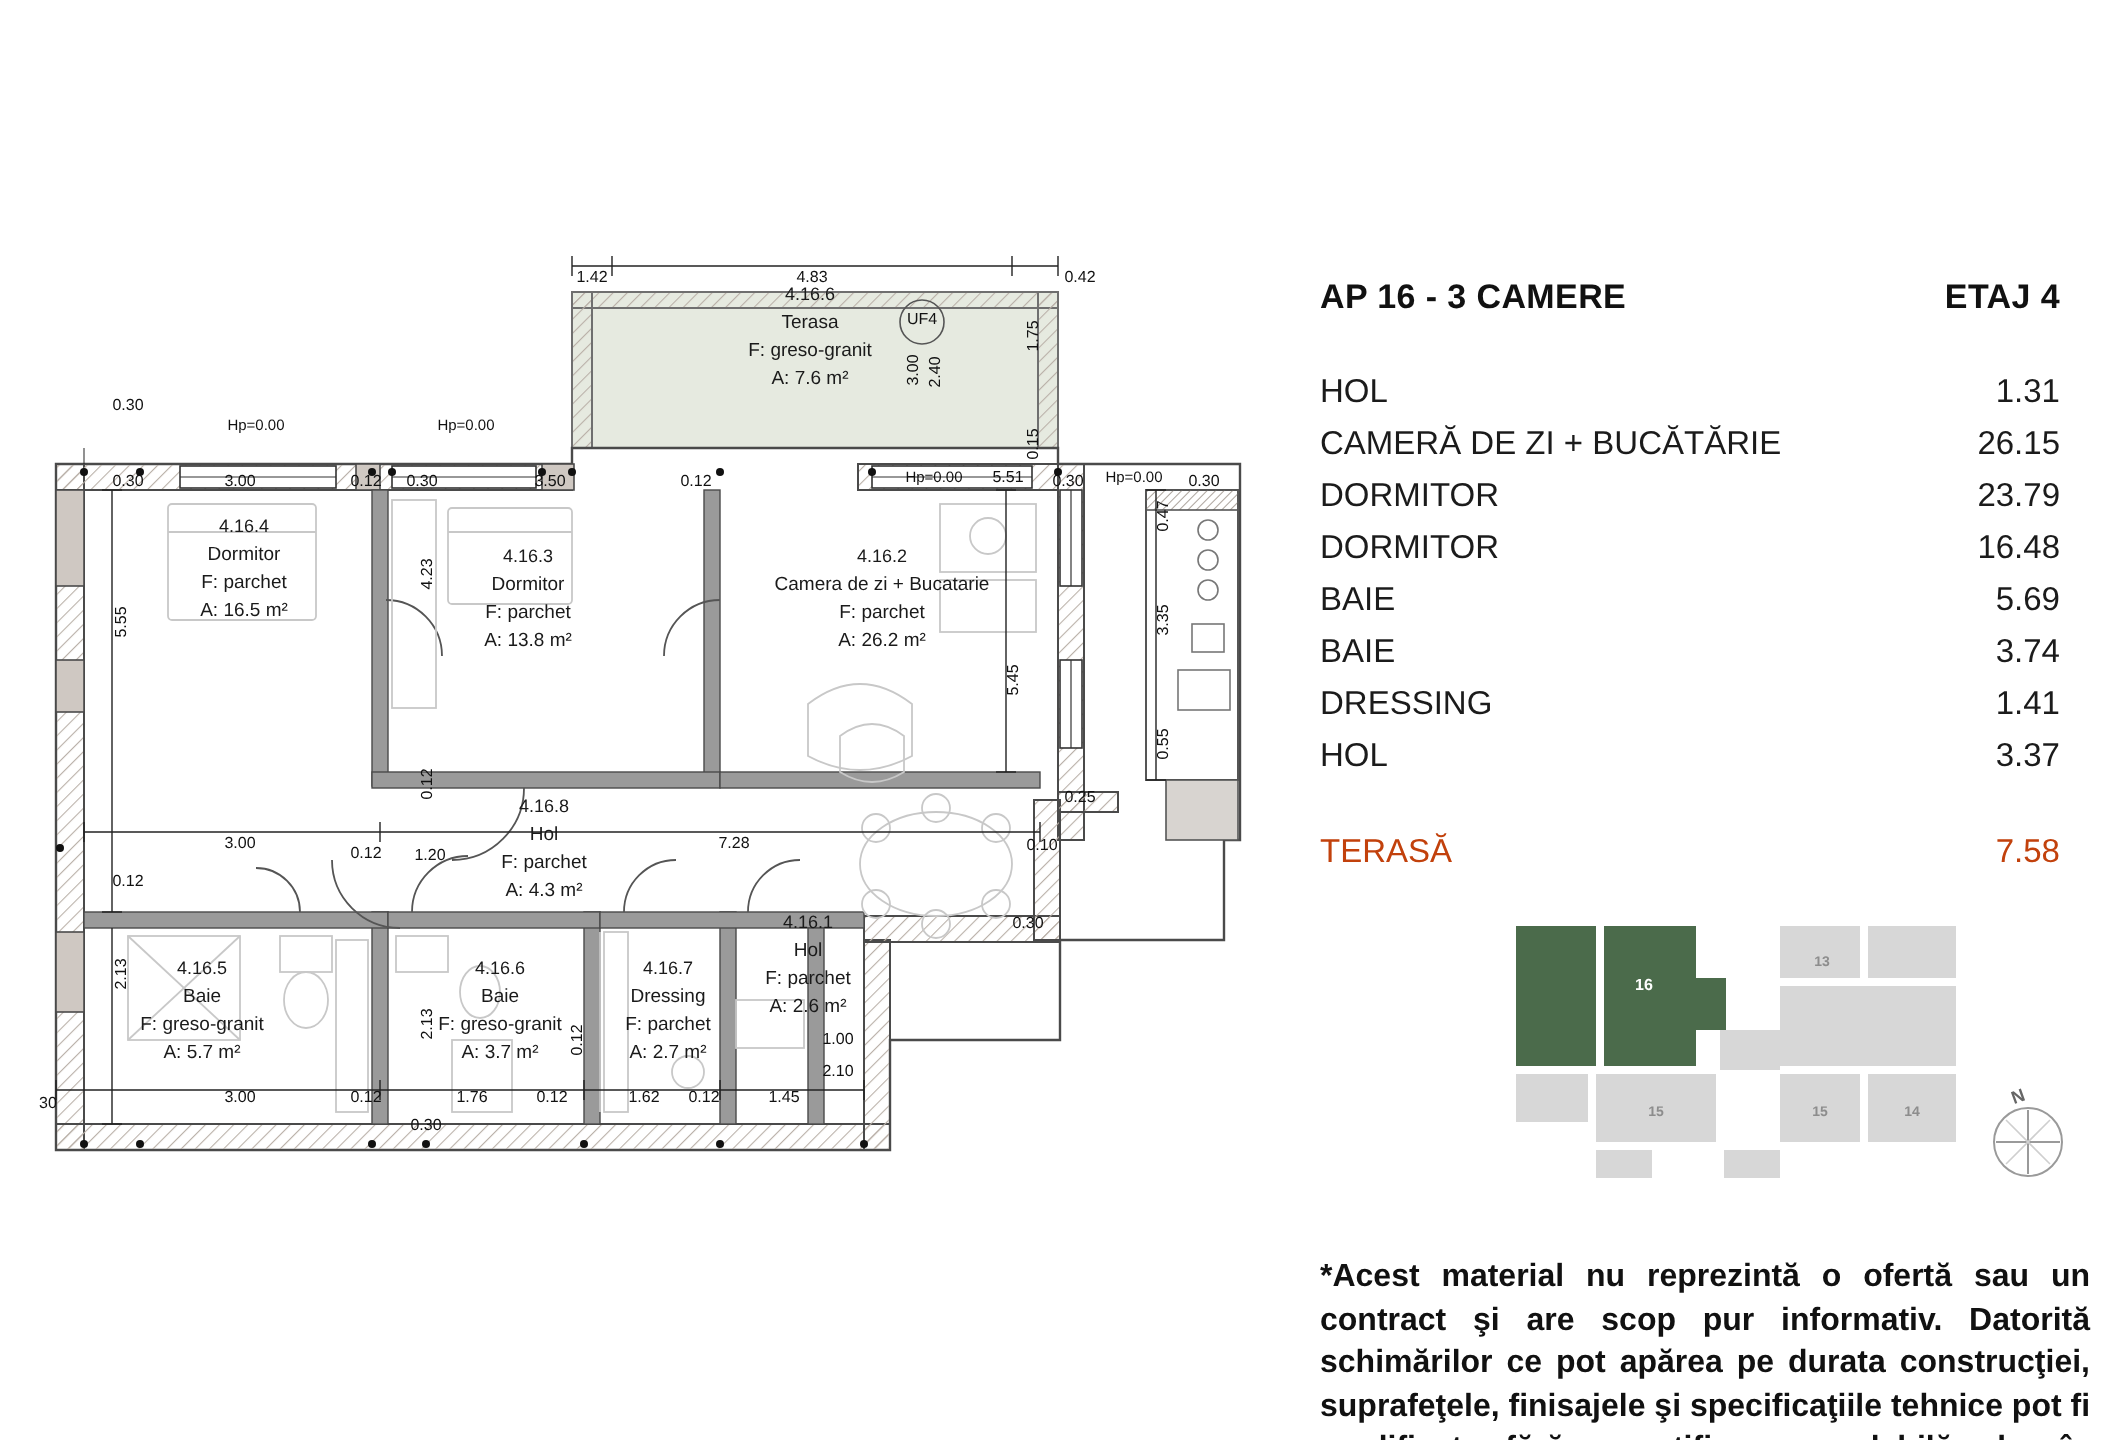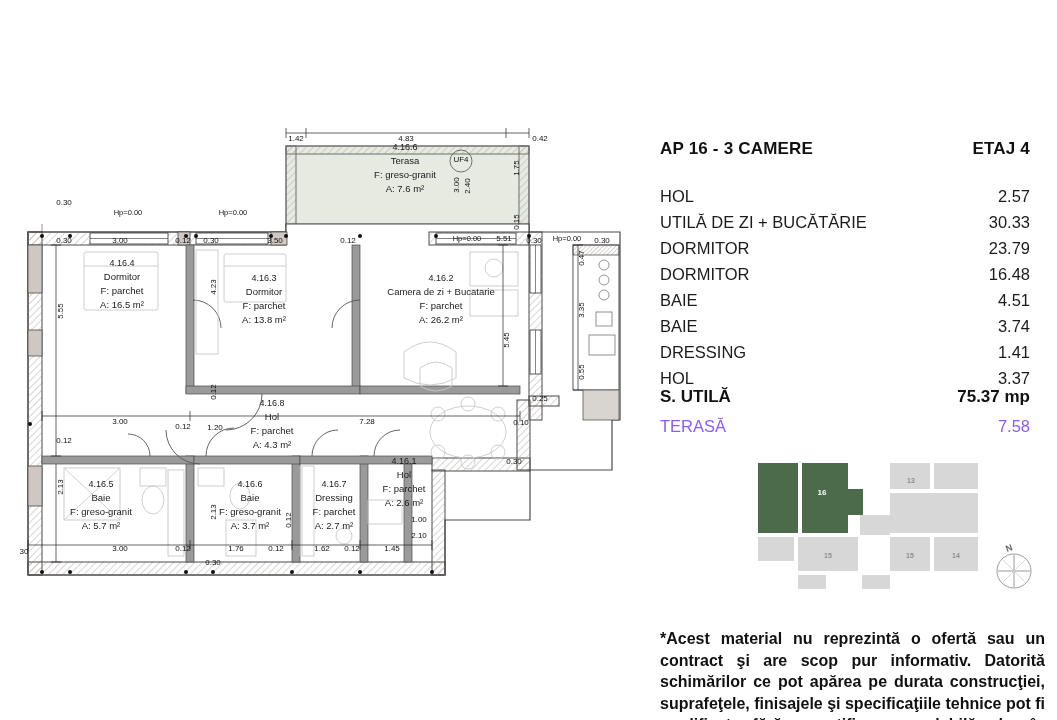--- a/index.html
+++ b/index.html
@@ -99,21 +99,21 @@
     color: #111;
   }
   #terrace-row {
     position: absolute;
     left: 10px; top: 417px;
     width: 370px;
     display: flex;
     justify-content: space-between;
     align-items: baseline;
     font-size: 16.5px;
-    color: #8b5cf6;
+    color: #c2410c;
   }
 
   
   #keyplan {
     position: absolute;
     left: 88px; top: 455px;
     width: 300px; height: 150px; font-weight: bold;
   }
 
   
@@ -441,57 +441,53 @@
 
   <div id="panel-header">
     <span>AP 16 - 3 CAMERE</span>
     <span>ETAJ 4</span>
   </div>
 
   <table id="rooms-table">
     <tbody id="rooms-tbody">
         <tr>
           <td>HOL</td>
-          <td class="val">2.57</td>
-        </tr>
-        <tr>
-          <td>UTILĂ DE ZI + BUCĂTĂRIE</td>
-          <td class="val">30.33</td>
+          <td class="val">1.31</td>
+        </tr>
+        <tr>
+          <td>CAMERĂ DE ZI + BUCĂTĂRIE</td>
+          <td class="val">26.15</td>
         </tr>
         <tr>
           <td>DORMITOR</td>
           <td class="val">23.79</td>
         </tr>
         <tr>
           <td>DORMITOR</td>
           <td class="val">16.48</td>
         </tr>
         <tr>
           <td>BAIE</td>
-          <td class="val">4.51</td>
+          <td class="val">5.69</td>
         </tr>
         <tr>
           <td>BAIE</td>
           <td class="val">3.74</td>
         </tr>
         <tr>
           <td>DRESSING</td>
           <td class="val">1.41</td>
         </tr>
         <tr>
           <td>HOL</td>
           <td class="val">3.37</td>
         </tr>
       </tbody>
   </table>
 
-  <div id="total-row">
-    <span>S. UTILĂ</span>
-    <span>75.37 mp</span>
-  </div>
 
   <div id="terrace-row">
     <span>TERASĂ</span>
     <span>7.58</span>
   </div>
 
   <div id="keyplan">
     <svg width="300" height="150" viewBox="0 0 300 150" xmlns="http://www.w3.org/2000/svg">
 
       <g fill="#d7d7d7" stroke="none">

